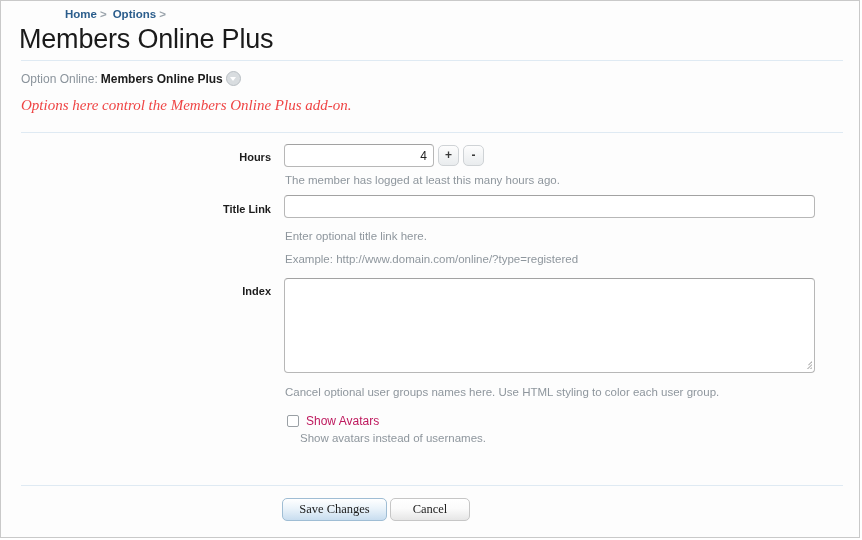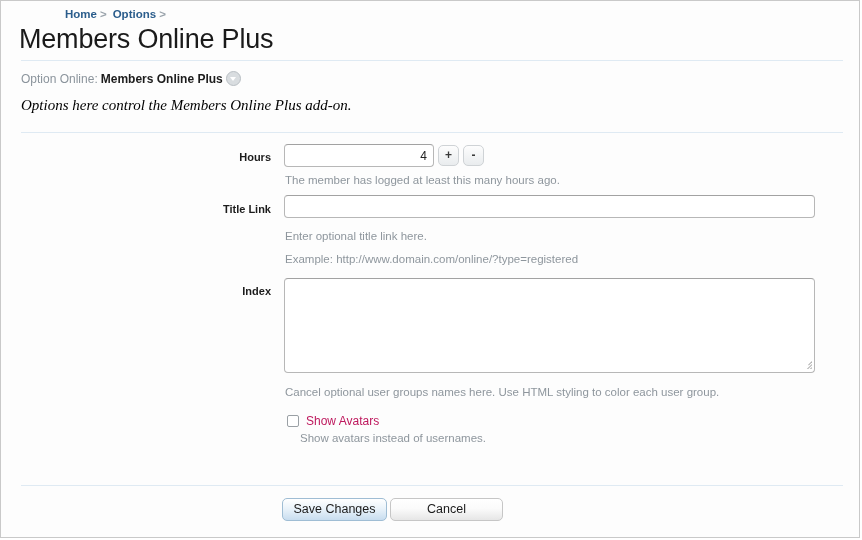--- a/index.html
+++ b/index.html
@@ -111,21 +111,21 @@
   }
 
   .opt-desc {
     position: absolute;
     left: 20px;
     top: 95px;
     font-family: "Liberation Serif", serif;
     font-style: italic;
     font-size: 15px;
     line-height: 18px;
-    color: #000000;
+    color: #ef4444;
     white-space: nowrap;
   }
 
   
   .form { position: absolute; left: 0; top: 0; width: 100%; }
 
   .row { position: absolute; left: 0; width: 100%; }
   .row-hours { top: 143px; }
   .row-title { top: 194px; }
   .row-index { top: 277px; }
@@ -270,32 +270,32 @@
   .btn {
     position: absolute;
     top: 497px;
     height: 23px;
     border-radius: 5px;
     font-size: 12.5px;
     line-height: 21px;
     text-align: center;
     cursor: pointer;
     box-sizing: border-box;
-    font-family: Liberation Sans, sans-serif;
+    font-family: Liberation Serif, serif;
   }
   .btn-save {
     left: 281px;
     width: 105px;
     color: #1c1c1c;
     border: 1px solid #9fbdd4;
     background: linear-gradient(#ffffff 0%, #eaf3fa 45%, #c8ddef 100%);
   }
   .btn-cancel {
     left: 389px;
-    width: 113px;
+    width: 80px;
     color: #1c1c1c;
     border: 1px solid #c6c6c6;
     background: linear-gradient(#ffffff 0%, #fbfbfb 45%, #e6e6e6 100%);
   }
 </style>
 </head>
 <body>
 
 <div class="page">
 

